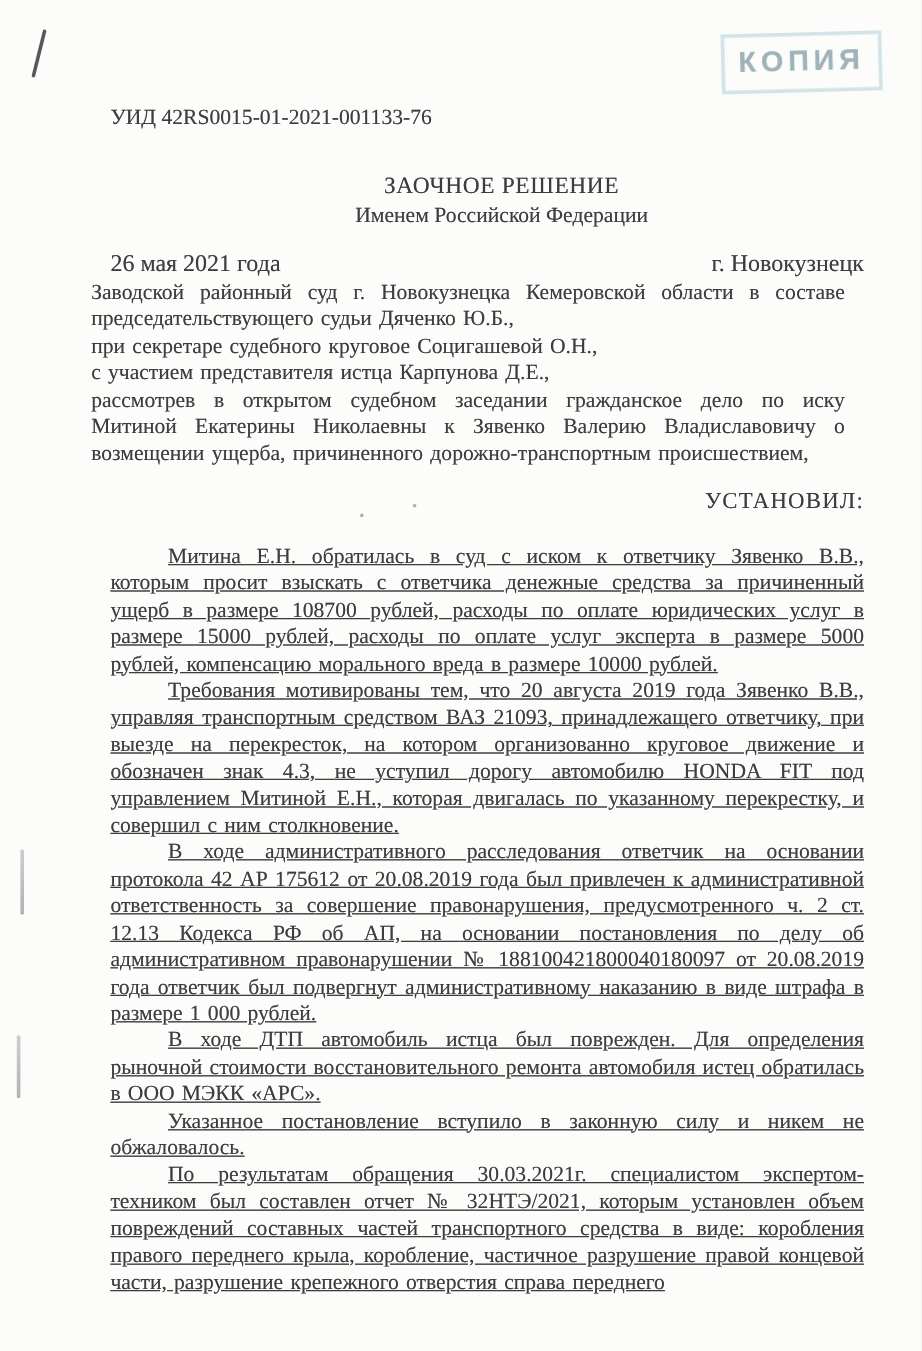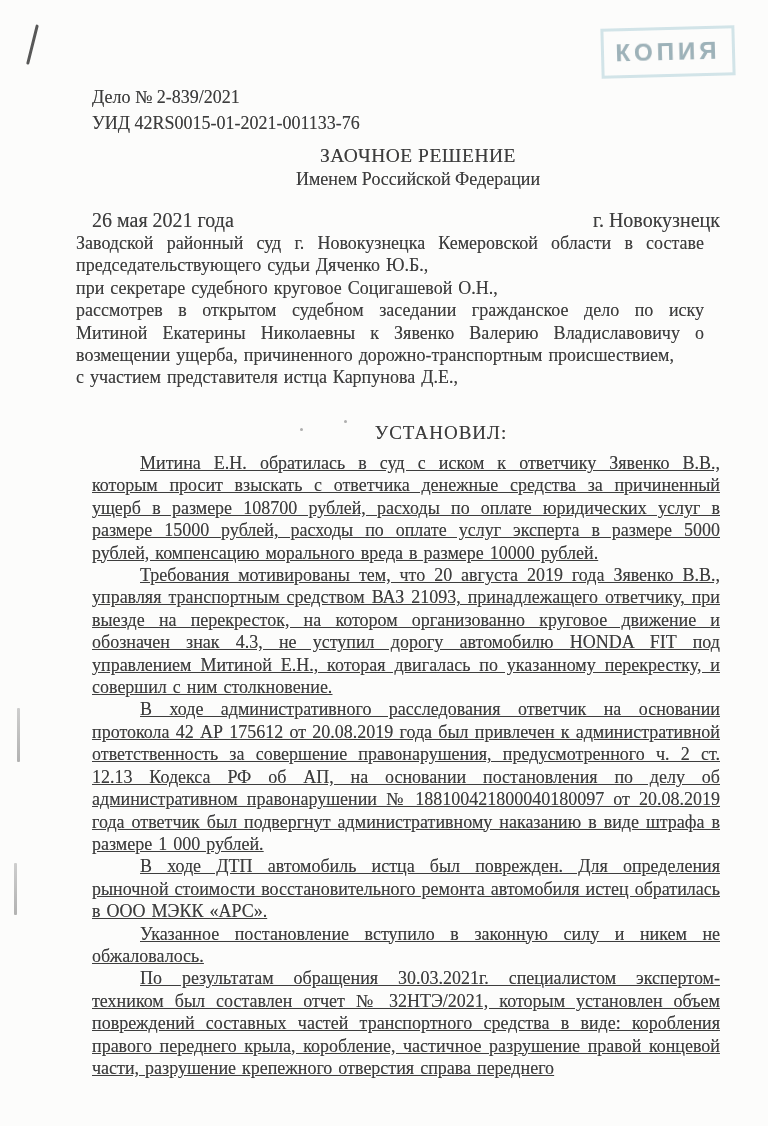--- a/index.html
+++ b/index.html
@@ -66,22 +66,22 @@
   }
   .intro-block p, .body-block p {
     margin: 0;
     font-size: 18px;
     line-height: 22.4px;
     text-align: justify;
     word-spacing: 1.5px;
   }
   .section-heading {
     position: absolute;
-    left: 92px; top: 422px; width: 628px;
-    text-align: center;
+    left: 92px; top: 407px; width: 628px;
+    text-align: right;
     padding-left: 70px;
     box-sizing: border-box;
     font-size: 19px;
     letter-spacing: 1px;
   }
   .ink-dot {
     position: absolute;
     width: 3px; height: 3px;
     background: #6f6f6f;
     border-radius: 50%;
@@ -108,39 +108,38 @@
 </head>
 <body>
 
 <div class="page">
 
   <div class="slash-mark"></div>
 
   <div class="stamp scan-text">КОПИЯ</div>
 
   <div class="case-block scan-text">
-    <div>Дело № 2-839/2021</div>
     <div>УИД 42RS0015-01-2021-001133-76</div>
   </div>
 
   <div class="title-block scan-text">
     <div class="doc-title">ЗАОЧНОЕ РЕШЕНИЕ</div>
     <div class="doc-subtitle">Именем Российской Федерации</div>
   </div>
 
   <div class="date-row scan-text">
     <span>26 мая 2021 года</span>
     <span>г. Новокузнецк</span>
   </div>
 
   <div class="intro-block scan-text">
     <p>Заводской районный суд г. Новокузнецка Кемеровской области в составе председательствующего судьи Дяченко Ю.Б.,</p>
     <p>при секретаре судебного круговое Социгашевой О.Н.,</p>
+    <p>с участием представителя истца Карпунова Д.Е.,</p>
     <p>рассмотрев в открытом судебном заседании гражданское дело по иску Митиной Екатерины Николаевны к Зявенко Валерию Владиславовичу о возмещении ущерба, причиненного дорожно-транспортным происшествием,</p>
-    <p>с участием представителя истца Карпунова Д.Е.,</p>
   </div>
 
   <div class="section-heading scan-text">УСТАНОВИЛ:</div>
   <div class="ink-dot dot-a"></div>
   <div class="ink-dot dot-b"></div>
 
   <div class="body-block scan-text">
     <p>Митина Е.Н. обратилась в суд с иском к ответчику Зявенко В.В., которым просит взыскать с ответчика денежные средства за причиненный ущерб в размере 108700 рублей, расходы по оплате юридических услуг в размере 15000 рублей, расходы по оплате услуг эксперта в размере 5000 рублей, компенсацию морального вреда в размере 10000 рублей.</p>
     <p>Требования мотивированы тем, что 20 августа 2019 года Зявенко В.В., управляя транспортным средством ВАЗ 21093, принадлежащего ответчику, при выезде на перекресток, на котором организованно круговое движение и обозначен знак 4.3, не уступил дорогу автомобилю HONDA FIT под управлением Митиной Е.Н., которая двигалась по указанному перекрестку, и совершил с ним столкновение.</p>
     <p>В ходе административного расследования ответчик на основании протокола 42 АР 175612 от 20.08.2019 года был привлечен к административной ответственность за совершение правонарушения, предусмотренного ч. 2 ст. 12.13 Кодекса РФ об АП, на основании постановления по делу об административном правонарушении № 188100421800040180097 от 20.08.2019 года ответчик был подвергнут административному наказанию в виде штрафа в размере 1 000 рублей.</p>

